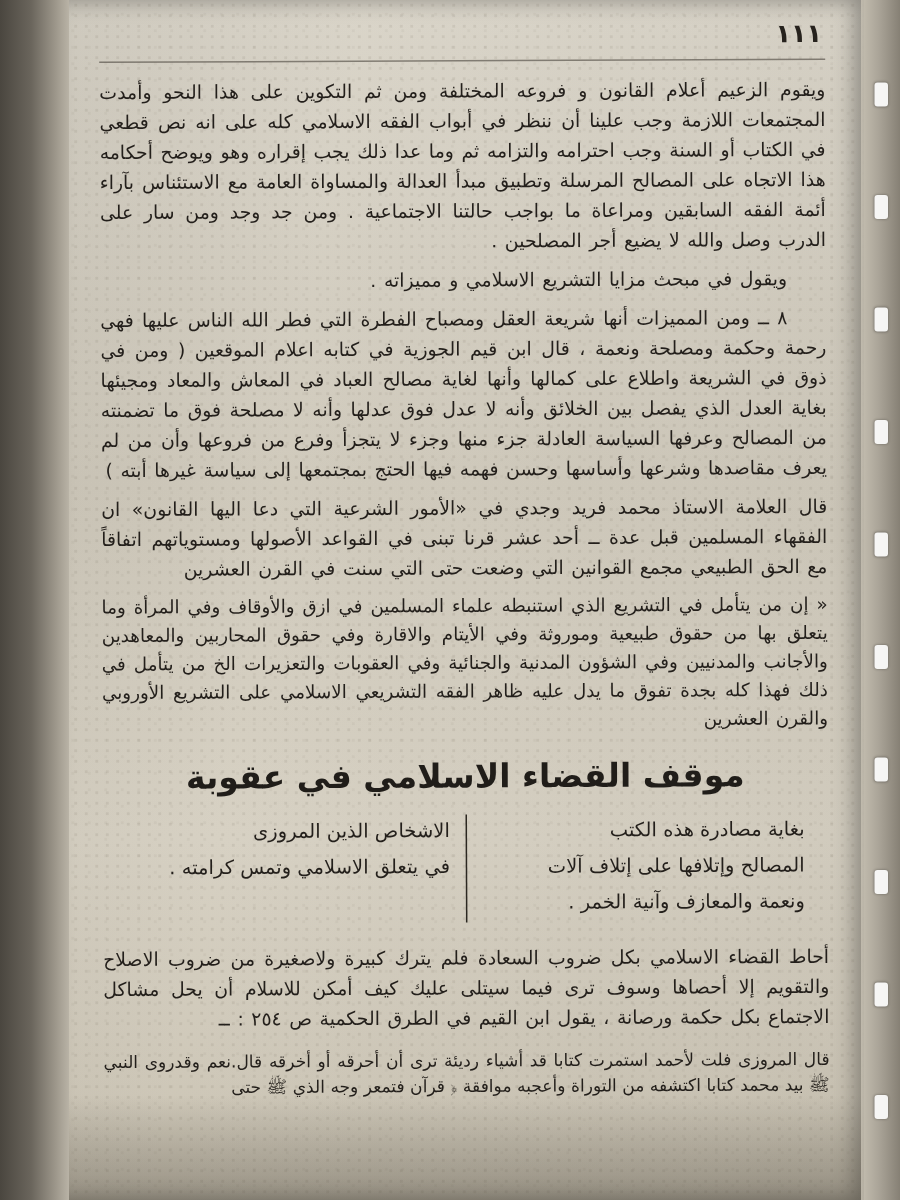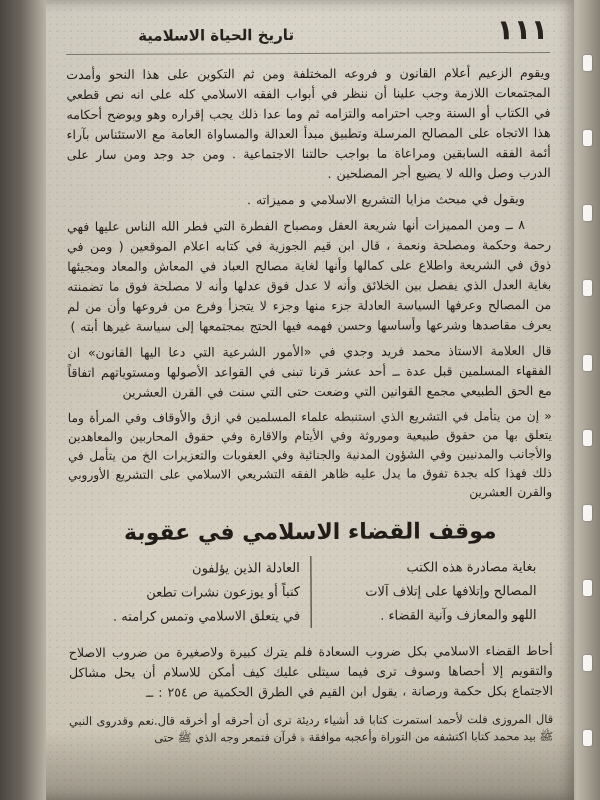--- a/index.html
+++ b/index.html
@@ -89,21 +89,21 @@
     padding: 4px 6px 0 6px;
   }
   .book-title {
     font-size: 15px;
     font-weight: bold;
     letter-spacing: 1px;
     color: #26221d;
     margin-left: 70px;
   }
   .page-number {
-    font-size: 28px;
+    font-size: 17px;
     font-weight: bold;
     color: #26221d;
     letter-spacing: 2px;
     margin-left: 36px;
   }
   .rule {
     height: 1px;
     background: #3a352d;
     margin: 6px 4px 10px 4px;
     opacity: .55;
@@ -166,45 +166,43 @@
 <body>
 
 <div id="page">
   <div class="sheet">
     <div class="noise"></div>
 
     <div class="content skew">
 
       <div class="header-row">
         <div class="page-number">١١١</div>
-        <div class="book-title">تاريخ الحياة الاسلامية</div>
       </div>
 
       <div class="rule"></div>
 
       <p class="body">ويقوم الزعيم أعلام القانون و فروعه المختلفة ومن ثم التكوين على هذا النحو وأمدت المجتمعات اللازمة وجب علينا أن ننظر في أبواب الفقه الاسلامي كله على انه نص قطعي في الكتاب أو السنة وجب احترامه والتزامه ثم وما عدا ذلك يجب إقراره وهو ويوضح أحكامه هذا الاتجاه على المصالح المرسلة وتطبيق مبدأ العدالة والمساواة العامة مع الاستئناس بآراء أئمة الفقه السابقين ومراعاة ما بواجب حالتنا الاجتماعية . ومن جد وجد ومن سار على الدرب وصل والله لا يضيع أجر المصلحين .</p>
       <p class="body indent">ويقول في مبحث مزايا التشريع الاسلامي و مميزاته .</p>
       <p class="body indent">٨ ــ ومن المميزات أنها شريعة العقل ومصباح الفطرة التي فطر الله الناس عليها فهي رحمة وحكمة ومصلحة ونعمة ، قال ابن قيم الجوزية في كتابه اعلام الموقعين ( ومن في ذوق في الشريعة واطلاع على كمالها وأنها لغاية مصالح العباد في المعاش والمعاد ومجيئها بغاية العدل الذي يفصل بين الخلائق وأنه لا عدل فوق عدلها وأنه لا مصلحة فوق ما تضمنته من المصالح وعرفها السياسة العادلة جزء منها وجزء لا يتجزأ وفرع من فروعها وأن من لم يعرف مقاصدها وشرعها وأساسها وحسن فهمه فيها الحتج بمجتمعها إلى سياسة غيرها أبته )</p>
       <p class="body">قال العلامة الاستاذ محمد فريد وجدي في «الأمور الشرعية التي دعا اليها القانون» ان الفقهاء المسلمين قبل عدة ــ أحد عشر قرنا تبنى في القواعد الأصولها ومستوياتهم اتفاقاً مع الحق الطبيعي مجمع القوانين التي وضعت حتى التي سنت في القرن العشرين</p>
 
       <div class="quote-block">
         <p class="body">« إن من يتأمل في التشريع الذي استنبطه علماء المسلمين في ازق والأوقاف وفي المرأة وما يتعلق بها من حقوق طبيعية وموروثة وفي الأيتام والاقارة وفي حقوق المحاربين والمعاهدين والأجانب والمدنيين وفي الشؤون المدنية والجنائية وفي العقوبات والتعزيرات الخ من يتأمل في ذلك فهذا كله بجدة تفوق ما يدل عليه ظاهر الفقه التشريعي الاسلامي على التشريع الأوروبي والقرن العشرين</p>
       </div>
 
       <h2 class="section">موقف القضاء الاسلامي في عقوبة</h2>
 
       <div class="cols">
         <div class="col left">
           <div class="line">بغاية مصادرة هذه الكتب</div>
           <div class="line">المصالح وإتلافها على إتلاف آلات</div>
-          <div class="line">اللهو والمعازف وآنية القضاء .</div>
+          <div class="line">ونعمة والمعازف وآنية الخمر .</div>
         </div>
         <div class="col right">
-          <div class="line">العادلة الذين يؤلفون</div>
-          <div class="line">كتباً أو يوزعون نشرات تطعن</div>
+          <div class="line">الاشخاص الذين المروزى</div>
           <div class="line">في يتعلق الاسلامي وتمس كرامته .</div>
         </div>
       </div>
 
       <div class="tail">
         <p class="body">أحاط القضاء الاسلامي بكل ضروب السعادة فلم يترك كبيرة ولاصغيرة من ضروب الاصلاح والتقويم إلا أحصاها وسوف ترى فيما سيتلى عليك كيف أمكن للاسلام أن يحل مشاكل الاجتماع بكل حكمة ورصانة ، يقول ابن القيم في الطرق الحكمية ص ٢٥٤ : ــ</p>
       </div>
 
       <div class="footnote">
         <p>قال المروزى فلت لأحمد استمرت كتابا قد أشياء رديئة ترى أن أحرقه أو أخرقه قال.نعم وقدروى النبي ﷺ بيد محمد كتابا اكتشفه من التوراة وأعجبه موافقة ﴿ قرآن فتمعر وجه الذي ﷺ حتى</p>

